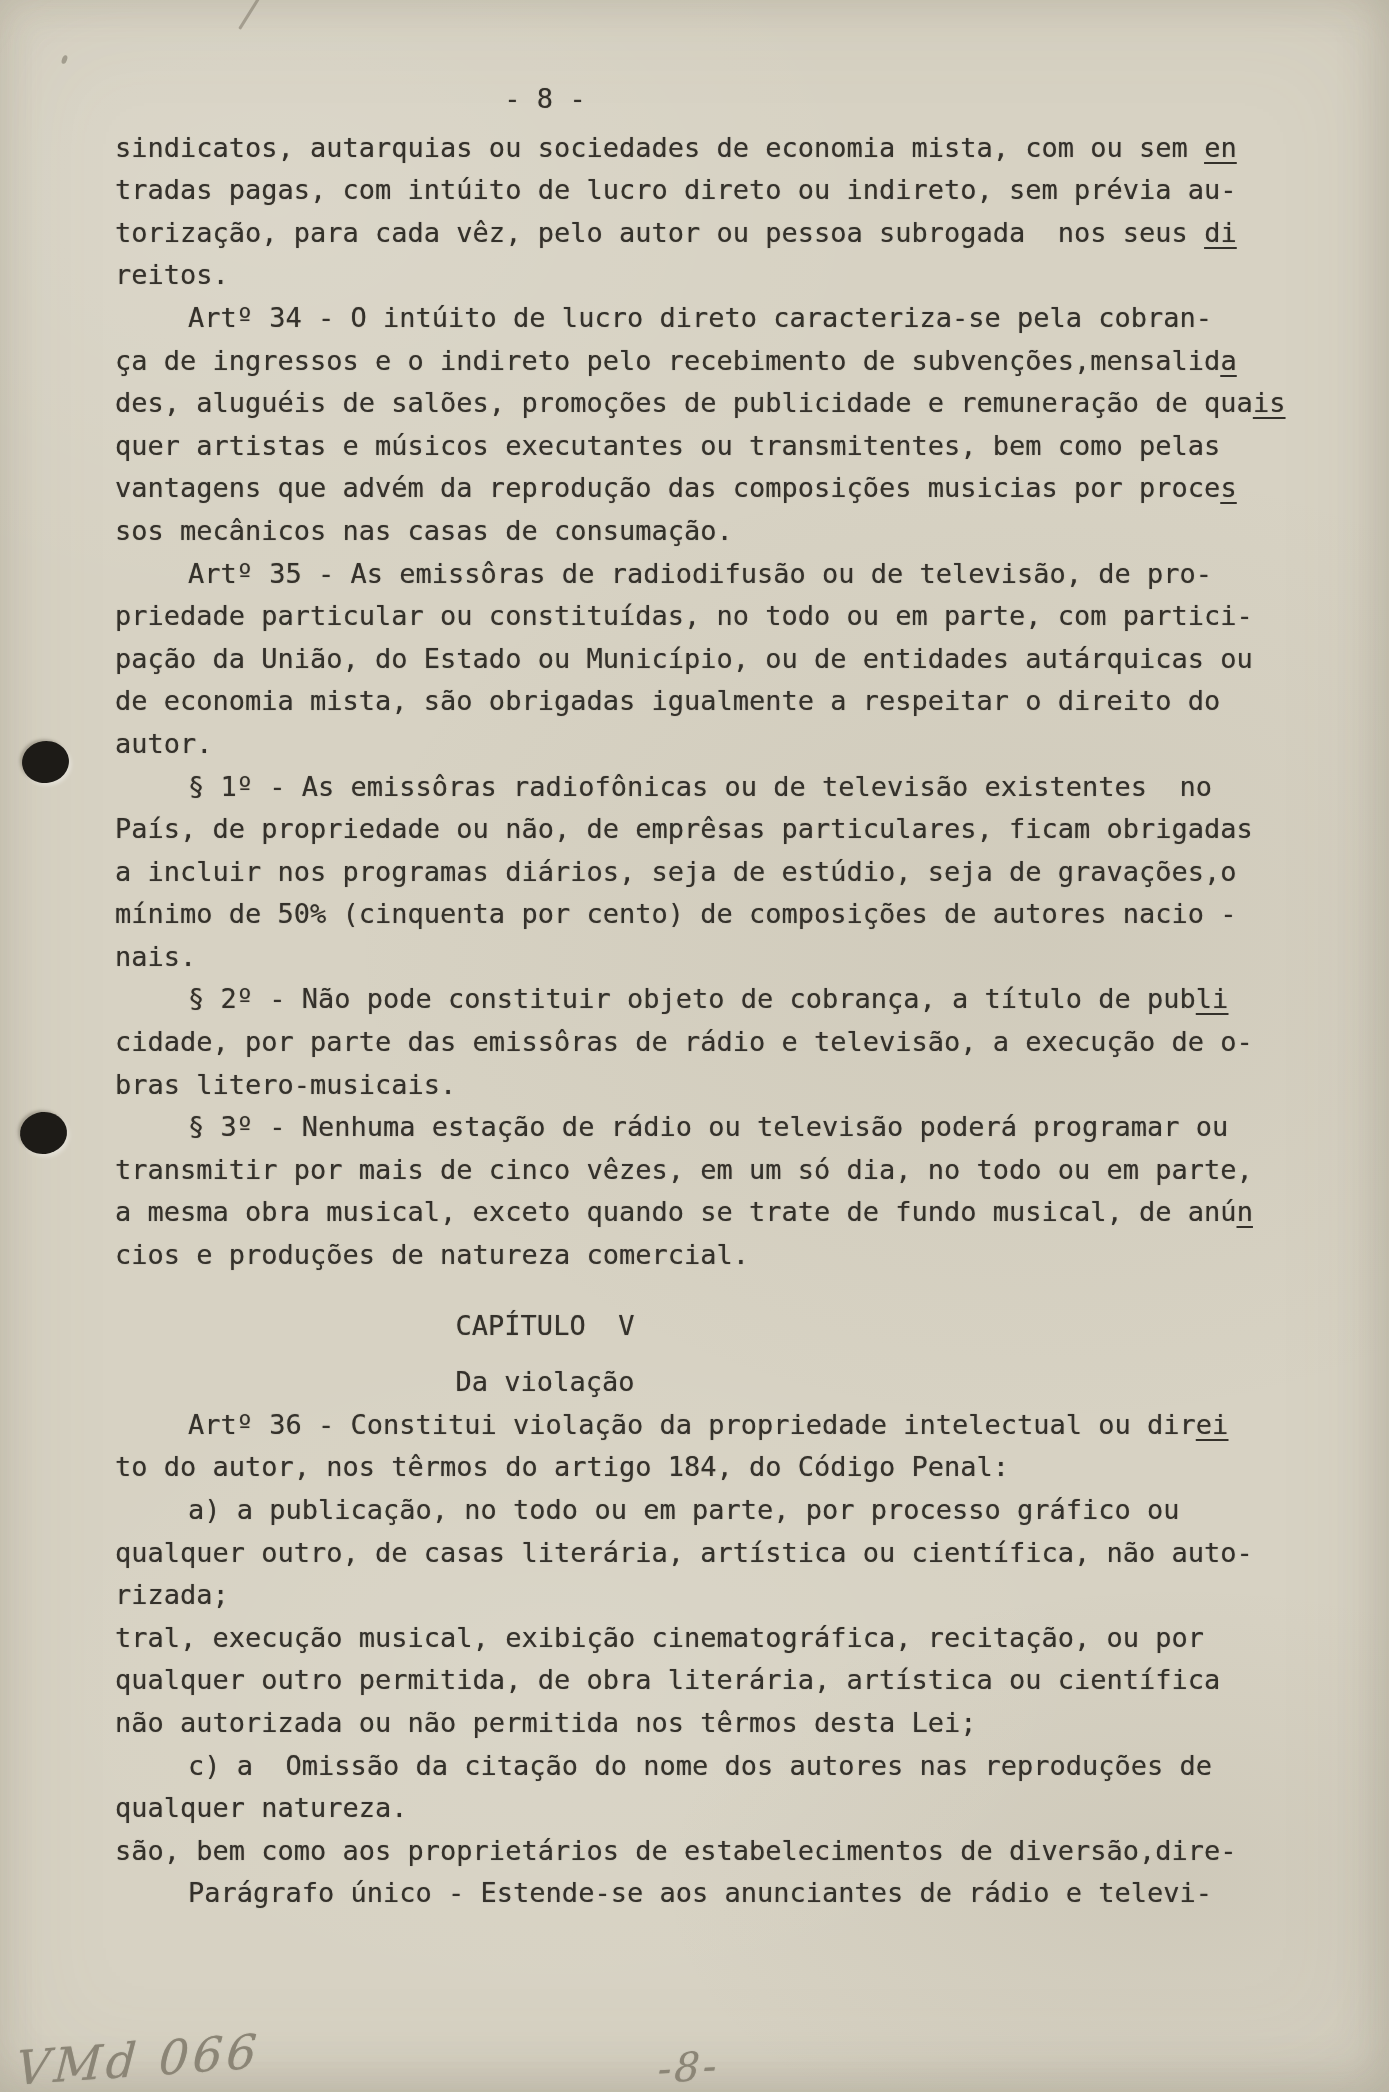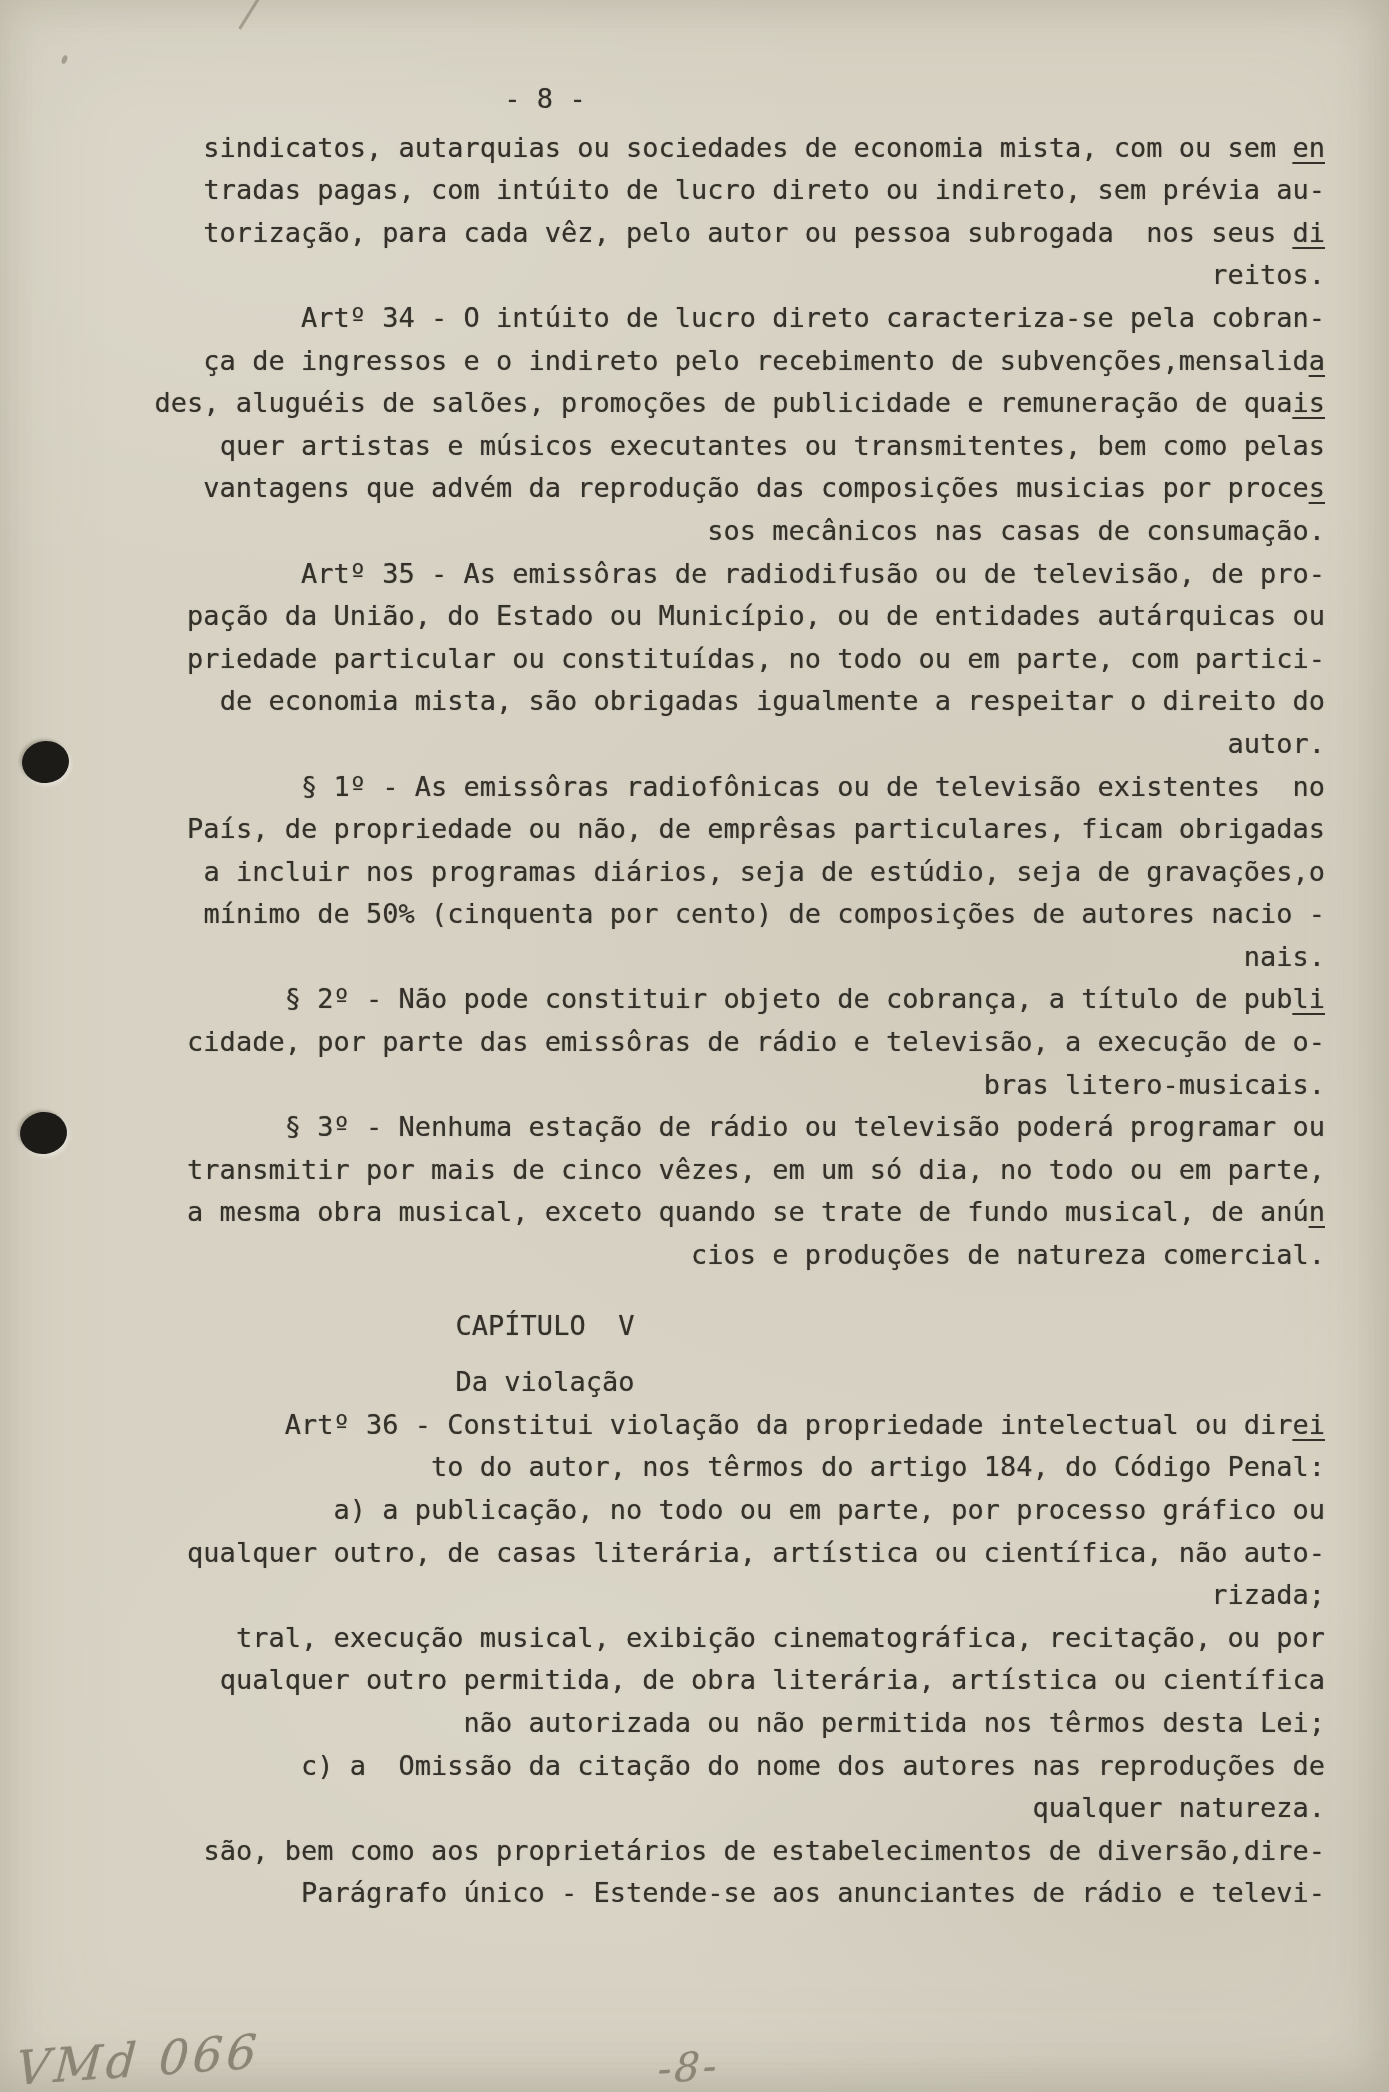--- a/index.html
+++ b/index.html
@@ -31,21 +31,20 @@
     top: 78px;
     width: 1210px;
     color: #34312b;
     font-size: 27px;
     text-shadow: 0 0 1px rgba(52, 48, 40, 0.55);
   }
   .line {
     height: 42.6px;
     line-height: 42.6px;
     white-space: pre;
-    text-align: right;
   }
   .line.indent { padding-left: 73px; }
   .line.center {
     width: 860px;
     text-align: center;
     padding-left: 0;
   }
   .line u {
     text-decoration: underline;
     text-underline-offset: 5px;
@@ -121,22 +120,22 @@
       <div class="line body"><span>tradas pagas, com intúito de lucro direto ou indireto, sem prévia au-</span></div>
       <div class="line body"><span>torização, para cada vêz, pelo autor ou pessoa subrogada  nos seus </span><u>di</u></div>
       <div class="line body"><span>reitos.</span></div>
       <div class="line indent"><span>Artº 34 - O intúito de lucro direto caracteriza-se pela cobran-</span></div>
       <div class="line body"><span>ça de ingressos e o indireto pelo recebimento de subvenções,mensalid</span><u>a</u></div>
       <div class="line body"><span>des, aluguéis de salões, promoções de publicidade e remuneração de qua</span><u>is</u></div>
       <div class="line body"><span>quer artistas e músicos executantes ou transmitentes, bem como pelas</span></div>
       <div class="line body"><span>vantagens que advém da reprodução das composições musicias por proce</span><u>s</u></div>
       <div class="line body"><span>sos mecânicos nas casas de consumação.</span></div>
       <div class="line indent"><span>Artº 35 - As emissôras de radiodifusão ou de televisão, de pro-</span></div>
+      <div class="line body"><span>priedade particular ou constituídas, no todo ou em parte, com partici-</span></div>
       <div class="line body"><span>pação da União, do Estado ou Município, ou de entidades autárquicas ou</span></div>
-      <div class="line body"><span>priedade particular ou constituídas, no todo ou em parte, com partici-</span></div>
       <div class="line body"><span>de economia mista, são obrigadas igualmente a respeitar o direito do</span></div>
       <div class="line body"><span>autor.</span></div>
       <div class="line indent"><span>§ 1º - As emissôras radiofônicas ou de televisão existentes  no</span></div>
       <div class="line body"><span>País, de propriedade ou não, de emprêsas particulares, ficam obrigadas</span></div>
       <div class="line body"><span>a incluir nos programas diários, seja de estúdio, seja de gravações,o</span></div>
       <div class="line body"><span>mínimo de 50% (cinquenta por cento) de composições de autores nacio -</span></div>
       <div class="line body"><span>nais.</span></div>
       <div class="line indent"><span>§ 2º - Não pode constituir objeto de cobrança, a título de pub</span><u>li</u></div>
       <div class="line body"><span>cidade, por parte das emissôras de rádio e televisão, a execução de o-</span></div>
       <div class="line body"><span>bras litero-musicais.</span></div>

